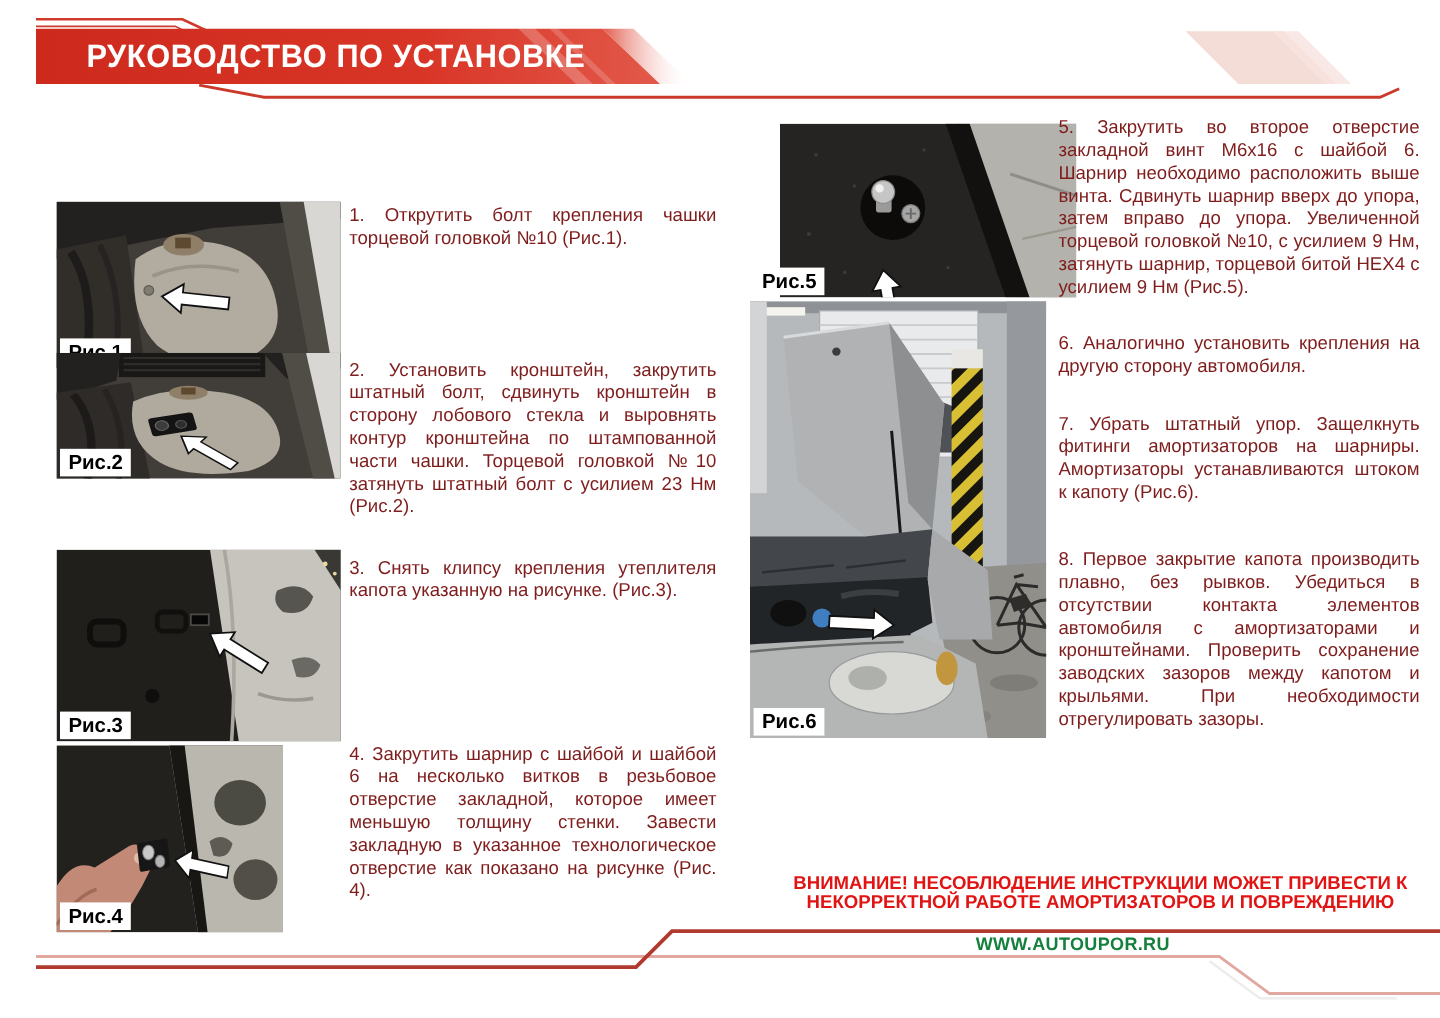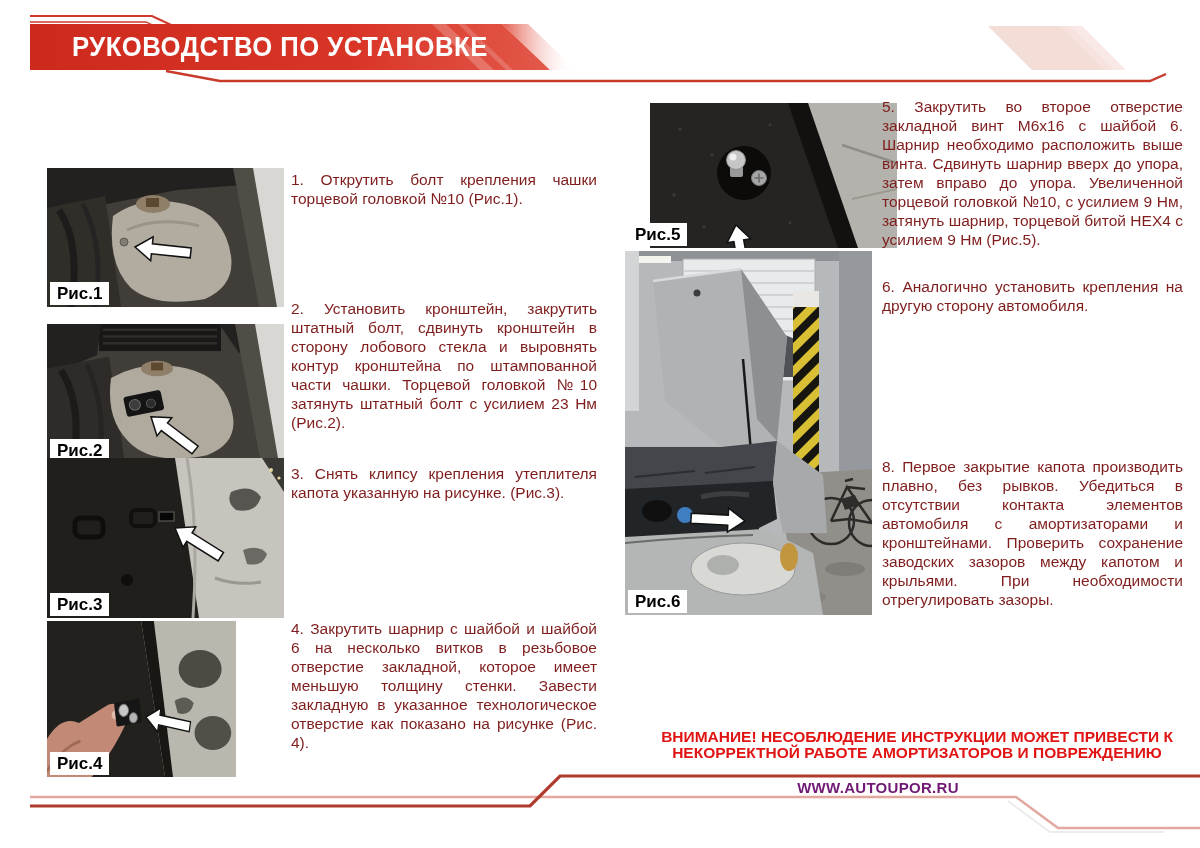--- a/index.html
+++ b/index.html
@@ -19,22 +19,22 @@
   .col-l{left:291px;width:306px;}
   .col-r{left:882px;width:301px;}
   
   .fig{position:absolute;overflow:hidden;}
   .fig svg{display:block;width:100%;height:100%;}
   .fig-label{position:absolute;left:3px;bottom:2px;background:#fff;color:#000;
       font-weight:bold;font-size:17px;line-height:23px;padding:0 7px;}
   
   .warning{position:absolute;left:628px;top:729px;width:578px;text-align:center;
       color:#e11414;font-weight:bold;font-size:15.5px;line-height:16px;}
-  .website{position:absolute;left:732px;top:779px;width:292px;text-align:center;
-      color:#701a75;font-weight:bold;font-size:15px;letter-spacing:.3px;}
+  .website{position:absolute;left:748px;top:779px;width:292px;text-align:center;
+      color:#15803d;font-weight:bold;font-size:15px;letter-spacing:.3px;}
   .ftr-svg{position:absolute;left:0;top:770px;width:1200px;height:78px;}
 </style>
 </head>
 <body>
 
 <div class="page">
 
   <svg class="hdr-svg" viewBox="0 0 1200 96">
     <defs>
       <linearGradient id="bg1" x1="0" y1="0" x2="1" y2="0">
@@ -78,21 +78,21 @@
       <ellipse cx="106" cy="36" rx="17" ry="9" fill="#8f7f69"></ellipse>
       <rect x="99" y="30" width="13" height="9" fill="#5d4930"></rect>
       <circle cx="77" cy="74" r="4" fill="#817c72" stroke="#5f5b54"></circle>
       <g transform="translate(88,79) rotate(6)">
         <polygon points="0,0 17,-12 17,-5 56,-5 56,5 17,5 17,12" fill="#fff" stroke="#111" stroke-width="1.5"></polygon>
       </g>
     </svg>
     <div class="fig-label">Рис.1</div>
   </div>
 
-  <div class="fig" style="left:47px;top:324px;width:237px;height:140px;">
+  <div class="fig" style="left:47px;top:294px;width:237px;height:105px;">
     <svg viewBox="0 0 237 145" preserveAspectRatio="none">
       <rect width="237" height="145" fill="#413d39"></rect>
       <rect x="52" y="0" width="122" height="28" fill="#191817"></rect>
       <g stroke="#2f2d2a" stroke-width="2.5">
         <line x1="56" y1="6" x2="170" y2="6"></line>
           <line x1="56" y1="13" x2="170" y2="13"></line>
         <line x1="56" y1="20" x2="170" y2="20"></line>
       </g>
       <polygon points="0,0 54,0 50,32 0,54" fill="#23211f"></polygon>
       <polygon points="172,0 237,0 237,18 192,30" fill="#23211f"></polygon>
@@ -243,20 +243,21 @@
       <path d="M0,292 Q60,286 128,284" stroke="#6a6c6c" stroke-width="2" fill="none"></path>
       <g transform="translate(120,270) rotate(183)">
         <polygon points="0,0 17,-12 17,-5 54,-5 54,5 17,5 17,12" fill="#fff" stroke="#111" stroke-width="1.5"></polygon>
       </g>
     </svg>
     <div class="fig-label">Рис.6</div>
   </div>
 
   <div class="step col-r" style="top:97px;">5. Закрутить во второе отверстие закладной винт М6х16 с шайбой 6. Шарнир необходимо расположить выше винта. Сдвинуть шарнир вверх до упора, затем вправо до упора. Увеличенной торцевой головкой №10, с усилием 9 Нм, затянуть шарнир, торцевой битой HEX4 с усилием 9 Нм (Рис.5).</div>
   <div class="step col-r" style="top:277px;">6. Аналогично установить крепления на другую сторону автомобиля.</div>
+  <div class="step col-r" style="top:344px;">7. Убрать штатный упор. Защелкнуть фитинги амортизаторов на шарниры. Амортизаторы устанавливаются штоком к капоту (Рис.6).</div>
   <div class="step col-r" style="top:457px;">8. Первое закрытие капота производить плавно, без рывков. Убедиться в отсутствии контакта элементов автомобиля с амортизаторами и кронштейнами. Проверить сохранение заводских зазоров между капотом и крыльями. При необходимости отрегулировать зазоры.</div>
 
   <div class="warning">
     <div>ВНИМАНИЕ! НЕСОБЛЮДЕНИЕ ИНСТРУКЦИИ МОЖЕТ ПРИВЕСТИ К</div>
     <div>НЕКОРРЕКТНОЙ РАБОТЕ АМОРТИЗАТОРОВ И ПОВРЕЖДЕНИЮ</div>
   </div>
 
   <svg class="ftr-svg" viewBox="0 0 1200 78">
     <path d="M30,27 H1016 L1058,58 H1200" stroke="#e2a79e" stroke-width="2.5" fill="none"></path>
     <path d="M1008,31 L1050,62 H1164" stroke="#ececec" stroke-width="2" fill="none"></path>

